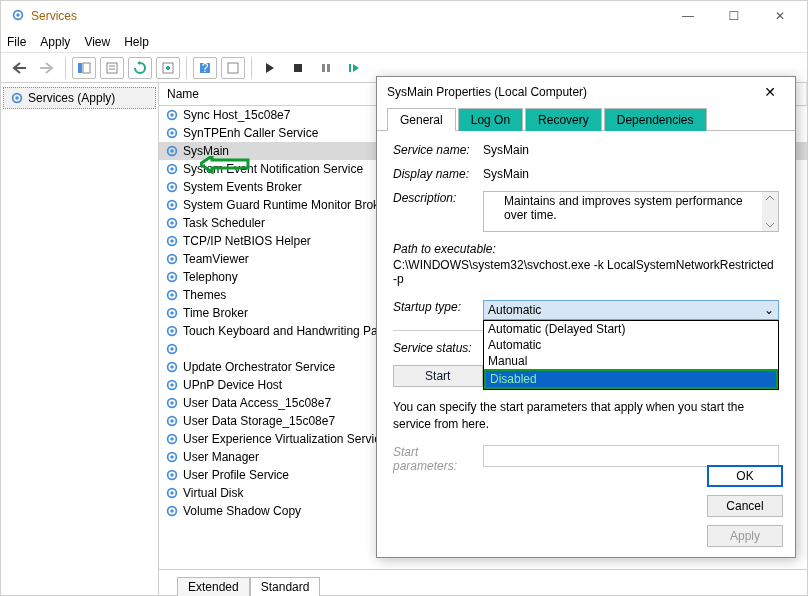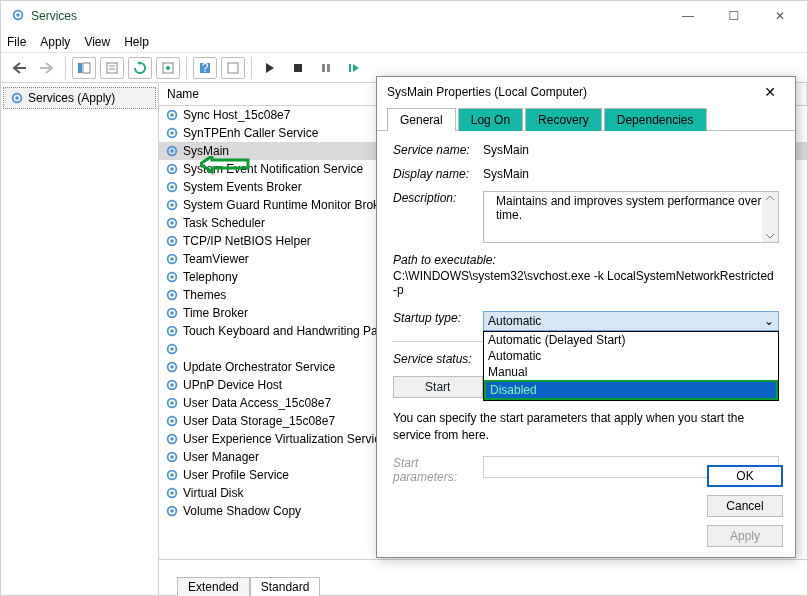--- a/index.html
+++ b/index.html
@@ -2,21 +2,21 @@
 <html><head>
 <meta charset="utf-8">
 <style>
 * { box-sizing: border-box; margin: 0; padding: 0; font-family: "Segoe UI", Tahoma, sans-serif; font-size: 12px; }
 body { background: #fff; width: 808px; height: 596px; position: relative; overflow: hidden; }
 
 
 .win { position: absolute; top: 0; left: 0; width: 808px; height: 596px; background: #fff; border: 1px solid #d0d0d0; }
 .titlebar { height: 30px; display: flex; align-items: center; padding: 0 4px; }
 .titlebar .gear { margin: 0 6px; }
-.titlebar .title { flex: 1; font-size: 12px; color: #14532d; }
+.titlebar .title { flex: 1; font-size: 12px; color: #a16207; }
 .winbtns { display: flex; }
 .winbtn { width: 46px; height: 30px; display: flex; align-items: center; justify-content: center; color: #555; }
 
 .menubar { height: 22px; display: flex; align-items: center; padding: 0 6px; gap: 14px; border-bottom: 1px solid #e5e5e5; }
 .menubar span { font-size: 12px; }
 
 .toolbar { height: 30px; display: flex; align-items: center; padding: 0 6px; gap: 4px; border-bottom: 1px solid #d0d0d0; }
 .tb { width: 24px; height: 22px; display: flex; align-items: center; justify-content: center; border: 1px solid transparent; }
 .tb.framed { border: 1px solid #bcbcbc; border-radius: 2px; }
 .sep { width: 1px; height: 22px; background: #d0d0d0; margin: 0 2px; }
@@ -26,38 +26,38 @@
 .treeitem { display: flex; align-items: center; gap: 4px; padding: 3px 6px; background: #f2f2f2; border: 1px dotted #888; }
 .listpane { flex: 1; position: relative; display: flex; flex-direction: column; }
 .listhead { display: flex; border-bottom: 1px solid #d0d0d0; }
 .listhead .col { padding: 4px 8px; font-size: 12px; border-right: 1px solid #e5e5e5; }
 .list { flex: 1; overflow: hidden; position: relative; }
 .row { display: flex; align-items: center; gap: 4px; padding: 1px 6px; height: 18px; white-space: nowrap; }
 .row.sel { background: #d9d9d9; }
 .row .lbl { font-size: 12px; }
 .gearico { width: 14px; height: 14px; flex-shrink: 0; }
 
-.tabsfoot { height: 36px; display: flex; align-items: flex-end; padding-left: 18px; border-top: 1px solid #d0d0d0; }
+.tabsfoot { height: 26px; display: flex; align-items: flex-end; padding-left: 18px; border-top: 1px solid #d0d0d0; }
 .foottab { padding: 2px 10px; font-size: 12px; border: 1px solid #bcbcbc; border-bottom: none; background: #fff; position: relative; bottom: -1px; }
 .foottab:first-child { background: #f5f5f5; }
 
 .arrow-callout { position: absolute; left: 200px; top: 156px; }
 
 
 .dlg { position: absolute; left: 376px; top: 76px; width: 420px; height: 482px; background: #fff; border: 1px solid #888; box-shadow: 2px 2px 12px rgba(0,0,0,0.25); z-index: 10; }
 .dlg .dlgtitle { height: 30px; display: flex; align-items: center; padding: 0 10px; font-size: 12px; }
 .dlg .dlgtitle .x { margin-left: auto; width: 30px; height: 30px; display: flex; align-items: center; justify-content: center; font-size: 14px; }
 .dlgtabs { display: flex; padding: 0 10px; border-bottom: 1px solid #bcbcbc; }
 .dlgtab { padding: 4px 12px; border: 1px solid #bcbcbc; border-bottom: none; margin-right: 2px; background: #14b8a6; position: relative; top: 1px; }
 .dlgtab.active { background: #fff; }
 .dlgbody { padding: 12px 16px; }
 .frow { display: flex; margin-bottom: 10px; align-items: flex-start; }
 .frow .flab { width: 90px; font-size: 12px; font-style: italic; }
 .frow .fval { flex: 1; font-size: 12px; }
-.descbox { flex: 1; border: 1px solid #bcbcbc; padding: 2px 12px; height: 52px; font-size: 12px; position: relative; }
+.descbox { flex: 1; border: 1px solid #bcbcbc; padding: 2px 20px; height: 41px; font-size: 12px; position: relative; }
 .descbox .sbar { position: absolute; right: 0; top: 0; bottom: 0; width: 16px; display: flex; flex-direction: column; justify-content: space-between; background: #f0f0f0; }
 .pathline { font-size: 12px; margin-bottom: 14px; }
 .selectwrap { position: relative; flex: 1; }
 .selectbox { width: 100%; border: 1px solid #6fa8dc; background: #d6e6f5; padding: 2px 4px; font-size: 12px; display: flex; justify-content: space-between; align-items: center; }
 .dropdown { position: absolute; left: 0; top: 20px; width: 100%; border: 1px solid #000; background: #fff; z-index: 20; }
 .dropdown .opt { padding: 1px 4px; font-size: 12px; }
 .dropdown .opt.sel { background: #0a63c7; color: #86efac; border: 2px solid #0a9b31; }
 .hr { border: none; border-top: 1px solid #d0d0d0; margin: 10px 0; }
 .btnrow { display: flex; gap: 8px; margin: 8px 0 12px; }
 .btn { flex: 1; height: 22px; border: 1px solid #bcbcbc; background: #efefef; font-size: 12px; display: flex; align-items: center; justify-content: center; color: #0f172a; }

